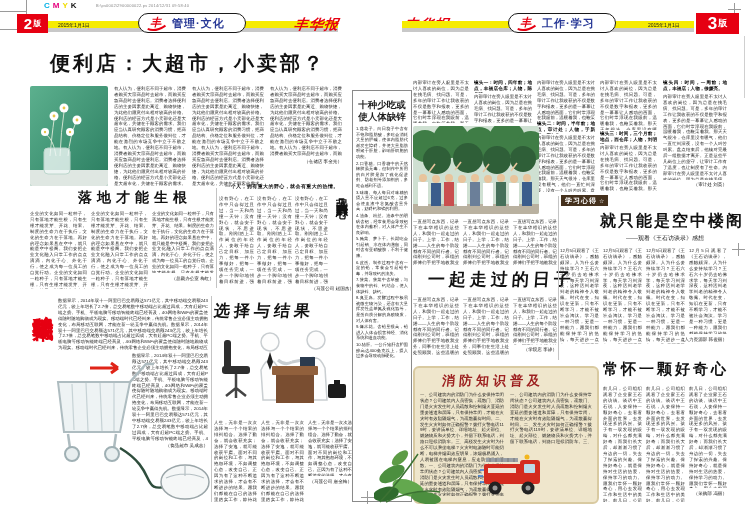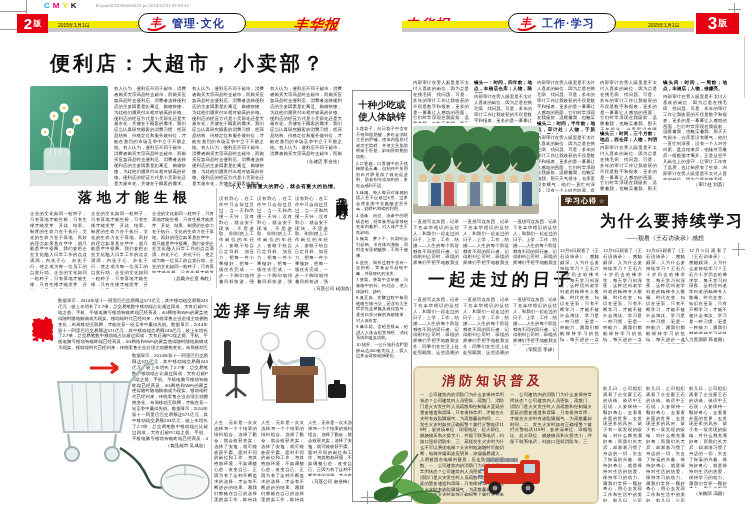--- a/index.html
+++ b/index.html
@@ -266,21 +266,21 @@
   <div class="col" style="left:463px;top:297px;width:46px;height:58px;">一直想写点东西，记录下在丰华相识的这些人，和我们一起走过的日子。上学，工作，结婚——人生的每个阶段都有不同的同行者。记得刚到公司时，班组的师傅们手把手地教我业务，同事们在生活上处处照顾我。这些温暖的点滴，汇聚成我前行的力量。感谢一路有你们相伴，愿我们在今后的日子里继续携手同行。一直想写点东西，记录下在丰华相识的这些人，和我们一起走过的日子。上学，工作，结婚——人生的每个阶段都有不同的同行者。记得刚到公司时，班组的师傅们手把手地教我业务，同事们在生活上处处照顾我。这些温暖的点滴，汇聚成我前行的力量。感谢一路有你们相伴，愿我们在今后的日子里继续携手同行。</div>
   <div class="col" style="left:513px;top:297px;width:44px;height:48px;">一直想写点东西，记录下在丰华相识的这些人，和我们一起走过的日子。上学，工作，结婚——人生的每个阶段都有不同的同行者。记得刚到公司时，班组的师傅们手把手地教我业务，同事们在生活上处处照顾我。这些温暖的点滴，汇聚成我前行的力量。感谢一路有你们相伴，愿我们在今后的日子里继续携手同行。一直想写点东西，记录下在丰华相识的这些人，和我们一起走过的日子。上学，工作，结婚——人生的每个阶段都有不同的同行者。记得刚到公司时，班组的师傅们手把手地教我业务，同事们在生活上处处照顾我。这些温暖的点滴，汇聚成我前行的力量。感谢一路有你们相伴，愿我们在今后的日子里继续携手同行。</div>
   <div class="byline" style="left:505px;top:347px;width:52px;">（学院店 李静）</div>
 
   <div class="rule" style="left:558px;top:196px;width:1px;height:164px;"></div>
 
   <div class="abs" style="left:561px;top:195px;height:11px;background:#44301c;color:#fff;display:flex;align-items:center;padding:0 4px;gap:2px;">
     <span style="font-size:7px;font-weight:bold;letter-spacing:1px;">学习心得</span>
     <span style="font-size:6px;">☆</span>
   </div>
-  <div class="hl" style="left:600px;top:211px;font-size:16px;letter-spacing:2px;">为什么要持续学习</div>
+  <div class="hl" style="left:600px;top:211px;font-size:16px;letter-spacing:2px;">就只能是空中楼阁</div>
   <div class="abs" style="left:626px;top:234px;font-size:6px;color:#222;white-space:nowrap;">——观看《王石访谈录》感想</div>
   <div class="col" style="left:560px;top:248px;width:39px;height:96px;">12月5日观看了《王石访谈录》，感触颇深。人为什么要持续学习？王石六十岁仍去哈佛求学，每天学习到深夜，这种活到老学到老的精神令人敬佩。时代在变，知识在更新，只有不断学习，才能不被社会淘汰。学习是一种习惯，更是一种能力，愿我们都能保持学习的热情，每天进步一点点。12月5日观看了《王石访谈录》，感触颇深。人为什么要持续学习？王石六十岁仍去哈佛求学，每天学习到深夜，这种活到老学到老的精神令人敬佩。时代在变，知识在更新，只有不断学习，才能不被社会淘汰。学习是一种习惯，更是一种能力，愿我们都能保持学习的热情，每天进步一点点。12月5日观看了《王石访谈录》，感触颇深。人为什么要持续学习？王石六十岁仍去哈佛求学，每天学习到深夜，这种活到老学到老的精神令人敬佩。时代在变，知识在更新，只有不断学习，才能不被社会淘汰。学习是一种习惯，更是一种能力，愿我们都能保持学习的热情，每天进步一点点。</div>
   <div class="col" style="left:603px;top:248px;width:39px;height:96px;">12月5日观看了《王石访谈录》，感触颇深。人为什么要持续学习？王石六十岁仍去哈佛求学，每天学习到深夜，这种活到老学到老的精神令人敬佩。时代在变，知识在更新，只有不断学习，才能不被社会淘汰。学习是一种习惯，更是一种能力，愿我们都能保持学习的热情，每天进步一点点。12月5日观看了《王石访谈录》，感触颇深。人为什么要持续学习？王石六十岁仍去哈佛求学，每天学习到深夜，这种活到老学到老的精神令人敬佩。时代在变，知识在更新，只有不断学习，才能不被社会淘汰。学习是一种习惯，更是一种能力，愿我们都能保持学习的热情，每天进步一点点。12月5日观看了《王石访谈录》，感触颇深。人为什么要持续学习？王石六十岁仍去哈佛求学，每天学习到深夜，这种活到老学到老的精神令人敬佩。时代在变，知识在更新，只有不断学习，才能不被社会淘汰。学习是一种习惯，更是一种能力，愿我们都能保持学习的热情，每天进步一点点。</div>
   <div class="col" style="left:646px;top:248px;width:39px;height:96px;">12月5日观看了《王石访谈录》，感触颇深。人为什么要持续学习？王石六十岁仍去哈佛求学，每天学习到深夜，这种活到老学到老的精神令人敬佩。时代在变，知识在更新，只有不断学习，才能不被社会淘汰。学习是一种习惯，更是一种能力，愿我们都能保持学习的热情，每天进步一点点。12月5日观看了《王石访谈录》，感触颇深。人为什么要持续学习？王石六十岁仍去哈佛求学，每天学习到深夜，这种活到老学到老的精神令人敬佩。时代在变，知识在更新，只有不断学习，才能不被社会淘汰。学习是一种习惯，更是一种能力，愿我们都能保持学习的热情，每天进步一点点。12月5日观看了《王石访谈录》，感触颇深。人为什么要持续学习？王石六十岁仍去哈佛求学，每天学习到深夜，这种活到老学到老的精神令人敬佩。时代在变，知识在更新，只有不断学习，才能不被社会淘汰。学习是一种习惯，更是一种能力，愿我们都能保持学习的热情，每天进步一点点。</div>
   <div class="col" style="left:689px;top:248px;width:38px;height:86px;">12月5日观看了《王石访谈录》，感触颇深。人为什么要持续学习？王石六十岁仍去哈佛求学，每天学习到深夜，这种活到老学到老的精神令人敬佩。时代在变，知识在更新，只有不断学习，才能不被社会淘汰。学习是一种习惯，更是一种能力，愿我们都能保持学习的热情，每天进步一点点。12月5日观看了《王石访谈录》，感触颇深。人为什么要持续学习？王石六十岁仍去哈佛求学，每天学习到深夜，这种活到老学到老的精神令人敬佩。时代在变，知识在更新，只有不断学习，才能不被社会淘汰。学习是一种习惯，更是一种能力，愿我们都能保持学习的热情，每天进步一点点。12月5日观看了《王石访谈录》，感触颇深。人为什么要持续学习？王石六十岁仍去哈佛求学，每天学习到深夜，这种活到老学到老的精神令人敬佩。时代在变，知识在更新，只有不断学习，才能不被社会淘汰。学习是一种习惯，更是一种能力，愿我们都能保持学习的热情，每天进步一点点。</div>
   <div class="byline" style="left:665px;top:337px;width:62px;">（人力资源部 韩俊丽）</div>
 
   <div class="abs" style="left:413px;top:366px;width:186px;height:138px;background:#efe6cc;border:2px solid #d9caa1;border-radius:6px;box-sizing:border-box;"></div>
   <div class="hl serifhl" style="left:442px;top:372px;font-size:13px;letter-spacing:4px;color:#9c1f1f;transform:skewX(-5deg);">消防知识普及</div>
   <div class="col" style="left:420px;top:392px;width:84px;height:104px;">一、公司建筑内的消防门为什么要保持常闭状态？公司建筑内人员密集，疏散门、消防门是火灾发生时人员疏散和控制烟火蔓延的重要通道和屏障，只有保持常闭，才能在火灾时有效阻隔烟气，为疏散赢得时间。二、发生火灾时如何正确报警？拨打火警电话119时，要讲清单位、详细地址、起火部位、燃烧物质和火势大小，并留下联系电话，到路口迎候消防车。三、高楼发生火灾时为什么不可以乘坐电梯？火灾时电源随时可能切断，电梯井烟囱效应明显，浓烟极易涌入，人易被困在电梯内窒息，应走防烟楼梯疏散。一、公司建筑内的消防门为什么要保持常闭状态？公司建筑内人员密集，疏散门、消防门是火灾发生时人员疏散和控制烟火蔓延的重要通道和屏障，只有保持常闭，才能在火灾时有效阻隔烟气，为疏散赢得时间。二、发生火灾时如何正确报警？拨打火警电话119时，要讲清单位、详细地址、起火部位、燃烧物质和火势大小，并留下联系电话，到路口迎候消防车。三、高楼发生火灾时为什么不可以乘坐电梯？火灾时电源随时可能切断，电梯井烟囱效应明显，浓烟极易涌入，人易被困在电梯内窒息，应走防烟楼梯疏散。一、公司建筑内的消防门为什么要保持常闭状态？公司建筑内人员密集，疏散门、消防门是火灾发生时人员疏散和控制烟火蔓延的重要通道和屏障，只有保持常闭，才能在火灾时有效阻隔烟气，为疏散赢得时间。二、发生火灾时如何正确报警？拨打火警电话119时，要讲清单位、详细地址、起火部位、燃烧物质和火势大小，并留下联系电话，到路口迎候消防车。三、高楼发生火灾时为什么不可以乘坐电梯？火灾时电源随时可能切断，电梯井烟囱效应明显，浓烟极易涌入，人易被困在电梯内窒息，应走防烟楼梯疏散。</div>
@@ -309,18 +309,19 @@
         <ellipse cx="18" cy="30" rx="14" ry="7" fill="#4c8f3f" transform="rotate(-30 18 30)"></ellipse>
         <ellipse cx="34" cy="44" rx="16" ry="8" fill="#63a84e" transform="rotate(18 34 44)"></ellipse>
         <ellipse cx="12" cy="50" rx="13" ry="7" fill="#2f6b2d" transform="rotate(-12 12 50)"></ellipse>
         <ellipse cx="52" cy="54" rx="15" ry="6" fill="#4c8f3f" transform="rotate(8 52 54)"></ellipse>
         <ellipse cx="26" cy="14" rx="10" ry="5" fill="#5d9c46" transform="rotate(-42 26 14)"></ellipse>
         <path d="M6 58 Q28 34 44 10 M12 58 Q40 44 66 48" stroke="#3c7233" stroke-width="1.5" fill="none"></path>
       </g>
     </svg>
   </div>
 
+  <div class="hl" style="left:603px;top:360px;font-size:15px;letter-spacing:3px;">常怀一颗好奇心</div>
   <div class="col" style="left:603px;top:386px;width:39px;height:116px;">前几日，公司组织观看了企业家王石的访谈。谈话中王石说，人要保持一颗好奇心，去看看外面的世界，去发现更多的风景。孩子有一双发现的眼睛，对什么都充满好奇；而我们长大后，却渐渐习惯了身边的一切，失去了探索的兴趣。保持好奇心，就是保持对生活的热爱，保持学习的动力。愿我们常怀一颗好奇心，用心去发现工作和生活中的美好。前几日，公司组织观看了企业家王石的访谈。谈话中王石说，人要保持一颗好奇心，去看看外面的世界，去发现更多的风景。孩子有一双发现的眼睛，对什么都充满好奇；而我们长大后，却渐渐习惯了身边的一切，失去了探索的兴趣。保持好奇心，就是保持对生活的热爱，保持学习的动力。愿我们常怀一颗好奇心，用心去发现工作和生活中的美好。前几日，公司组织观看了企业家王石的访谈。谈话中王石说，人要保持一颗好奇心，去看看外面的世界，去发现更多的风景。孩子有一双发现的眼睛，对什么都充满好奇；而我们长大后，却渐渐习惯了身边的一切，失去了探索的兴趣。保持好奇心，就是保持对生活的热爱，保持学习的动力。愿我们常怀一颗好奇心，用心去发现工作和生活中的美好。</div>
   <div class="col" style="left:646px;top:386px;width:39px;height:116px;">前几日，公司组织观看了企业家王石的访谈。谈话中王石说，人要保持一颗好奇心，去看看外面的世界，去发现更多的风景。孩子有一双发现的眼睛，对什么都充满好奇；而我们长大后，却渐渐习惯了身边的一切，失去了探索的兴趣。保持好奇心，就是保持对生活的热爱，保持学习的动力。愿我们常怀一颗好奇心，用心去发现工作和生活中的美好。前几日，公司组织观看了企业家王石的访谈。谈话中王石说，人要保持一颗好奇心，去看看外面的世界，去发现更多的风景。孩子有一双发现的眼睛，对什么都充满好奇；而我们长大后，却渐渐习惯了身边的一切，失去了探索的兴趣。保持好奇心，就是保持对生活的热爱，保持学习的动力。愿我们常怀一颗好奇心，用心去发现工作和生活中的美好。前几日，公司组织观看了企业家王石的访谈。谈话中王石说，人要保持一颗好奇心，去看看外面的世界，去发现更多的风景。孩子有一双发现的眼睛，对什么都充满好奇；而我们长大后，却渐渐习惯了身边的一切，失去了探索的兴趣。保持好奇心，就是保持对生活的热爱，保持学习的动力。愿我们常怀一颗好奇心，用心去发现工作和生活中的美好。</div>
   <div class="col" style="left:689px;top:386px;width:38px;height:102px;">前几日，公司组织观看了企业家王石的访谈。谈话中王石说，人要保持一颗好奇心，去看看外面的世界，去发现更多的风景。孩子有一双发现的眼睛，对什么都充满好奇；而我们长大后，却渐渐习惯了身边的一切，失去了探索的兴趣。保持好奇心，就是保持对生活的热爱，保持学习的动力。愿我们常怀一颗好奇心，用心去发现工作和生活中的美好。前几日，公司组织观看了企业家王石的访谈。谈话中王石说，人要保持一颗好奇心，去看看外面的世界，去发现更多的风景。孩子有一双发现的眼睛，对什么都充满好奇；而我们长大后，却渐渐习惯了身边的一切，失去了探索的兴趣。保持好奇心，就是保持对生活的热爱，保持学习的动力。愿我们常怀一颗好奇心，用心去发现工作和生活中的美好。前几日，公司组织观看了企业家王石的访谈。谈话中王石说，人要保持一颗好奇心，去看看外面的世界，去发现更多的风景。孩子有一双发现的眼睛，对什么都充满好奇；而我们长大后，却渐渐习惯了身边的一切，失去了探索的兴趣。保持好奇心，就是保持对生活的热爱，保持学习的动力。愿我们常怀一颗好奇心，用心去发现工作和生活中的美好。</div>
   <div class="byline" style="left:675px;top:491px;width:52px;">（采购部 冯丽）</div>
 
 </div>
 
 </body></html>

